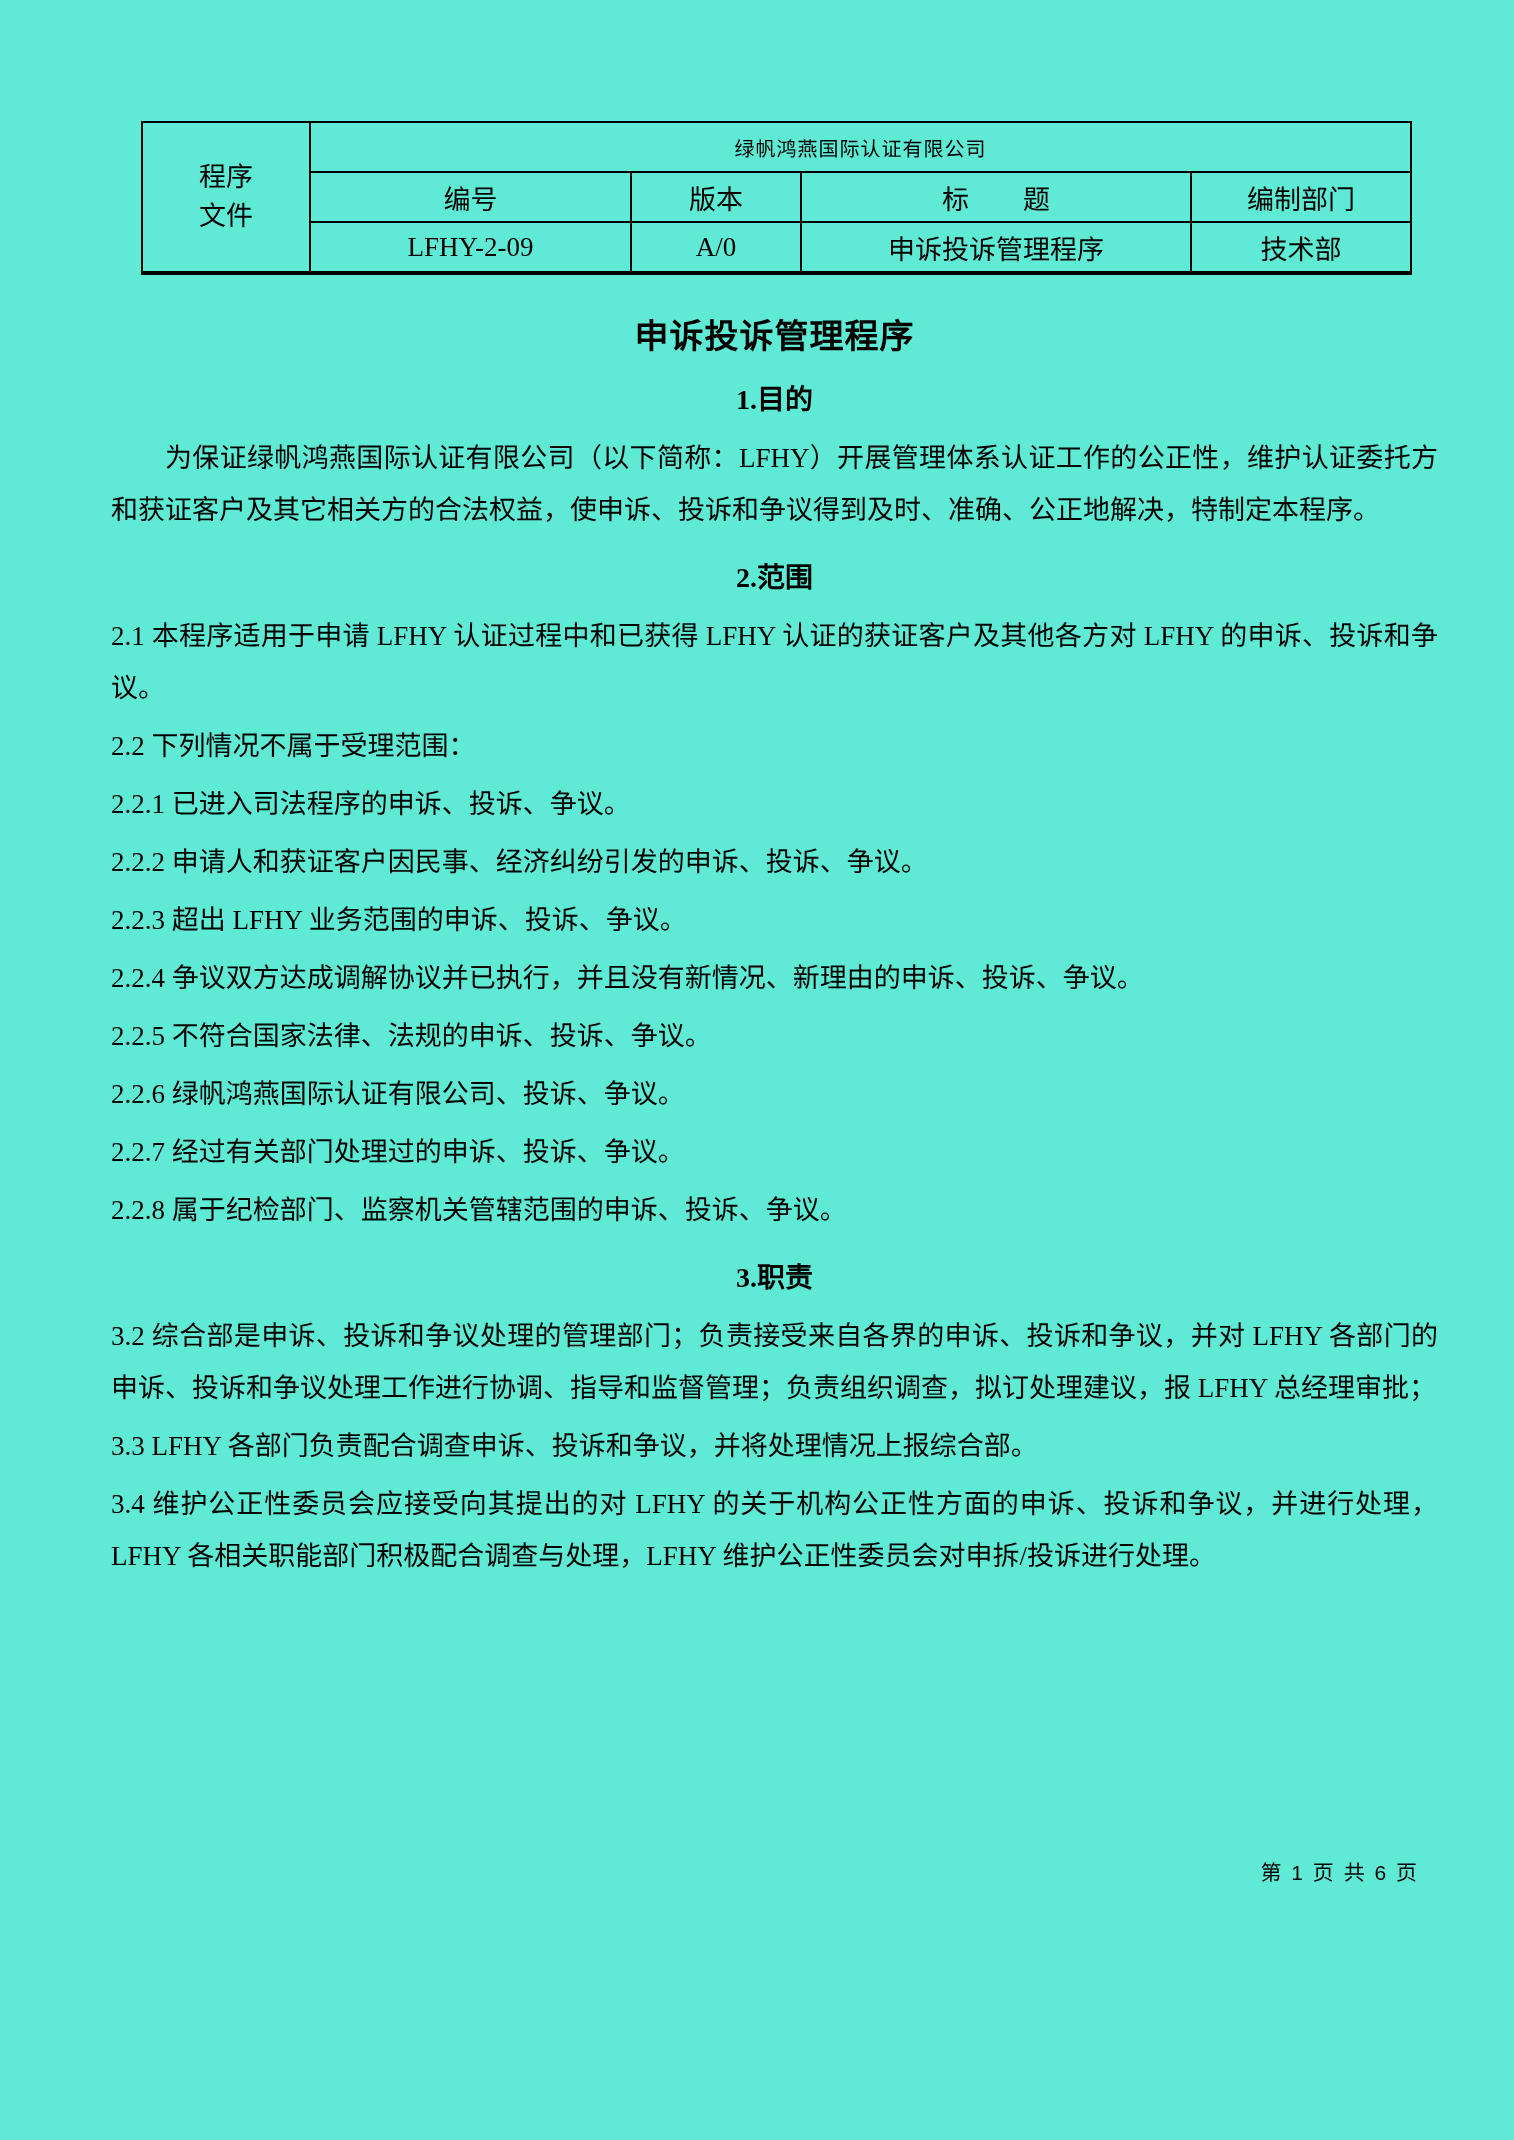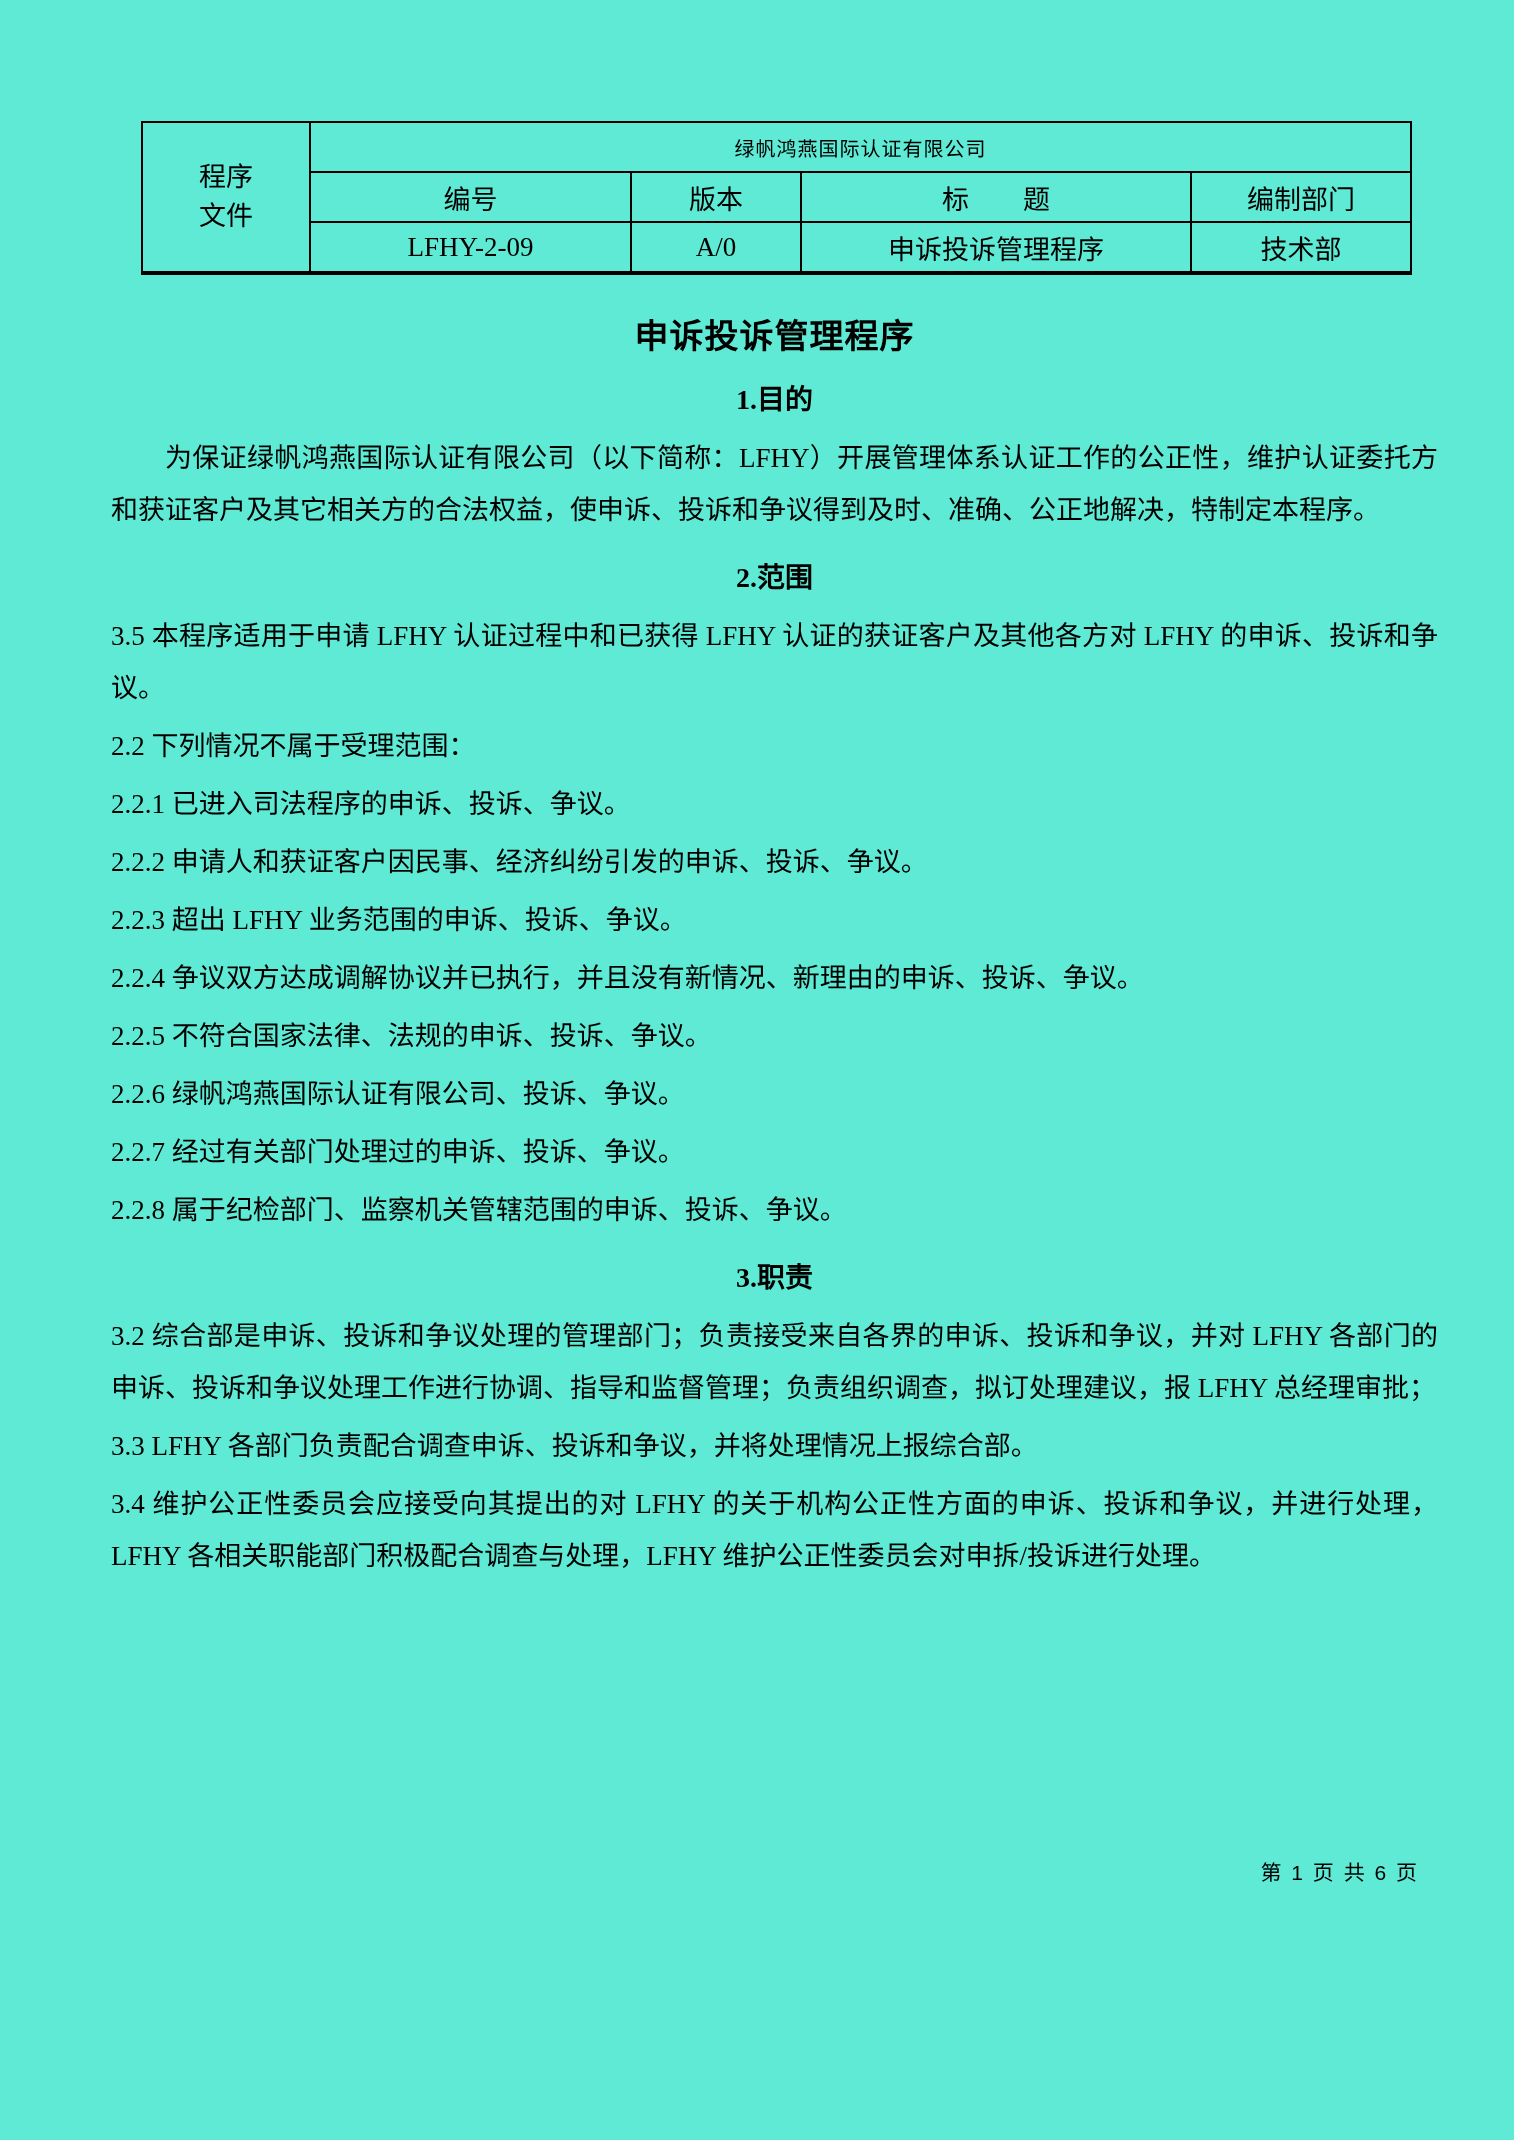--- a/index.html
+++ b/index.html
@@ -110,21 +110,21 @@
 
   <div class="doc-body">
 
     <section>
       <h2>1.目的</h2>
       <p class="indent">为保证绿帆鸿燕国际认证有限公司（以下简称：LFHY）开展管理体系认证工作的公正性，维护认证委托方和获证客户及其它相关方的合法权益，使申诉、投诉和争议得到及时、准确、公正地解决，特制定本程序。</p>
     </section>
 
     <section>
       <h2>2.范围</h2>
-      <p>3.5 本程序适用于申请 LFHY 认证过程中和已获得 LFHY 认证的获证客户及其他各方对 LFHY 的申诉、投诉和争议。</p>
+      <p>2.1 本程序适用于申请 LFHY 认证过程中和已获得 LFHY 认证的获证客户及其他各方对 LFHY 的申诉、投诉和争议。</p>
       <p>2.2 下列情况不属于受理范围：</p>
       <p>2.2.1 已进入司法程序的申诉、投诉、争议。</p>
       <p>2.2.2 申请人和获证客户因民事、经济纠纷引发的申诉、投诉、争议。</p>
       <p>2.2.3 超出 LFHY 业务范围的申诉、投诉、争议。</p>
       <p>2.2.4 争议双方达成调解协议并已执行，并且没有新情况、新理由的申诉、投诉、争议。</p>
       <p>2.2.5 不符合国家法律、法规的申诉、投诉、争议。</p>
       <p>2.2.6 绿帆鸿燕国际认证有限公司、投诉、争议。</p>
       <p>2.2.7 经过有关部门处理过的申诉、投诉、争议。</p>
       <p>2.2.8 属于纪检部门、监察机关管辖范围的申诉、投诉、争议。</p>
     </section>

